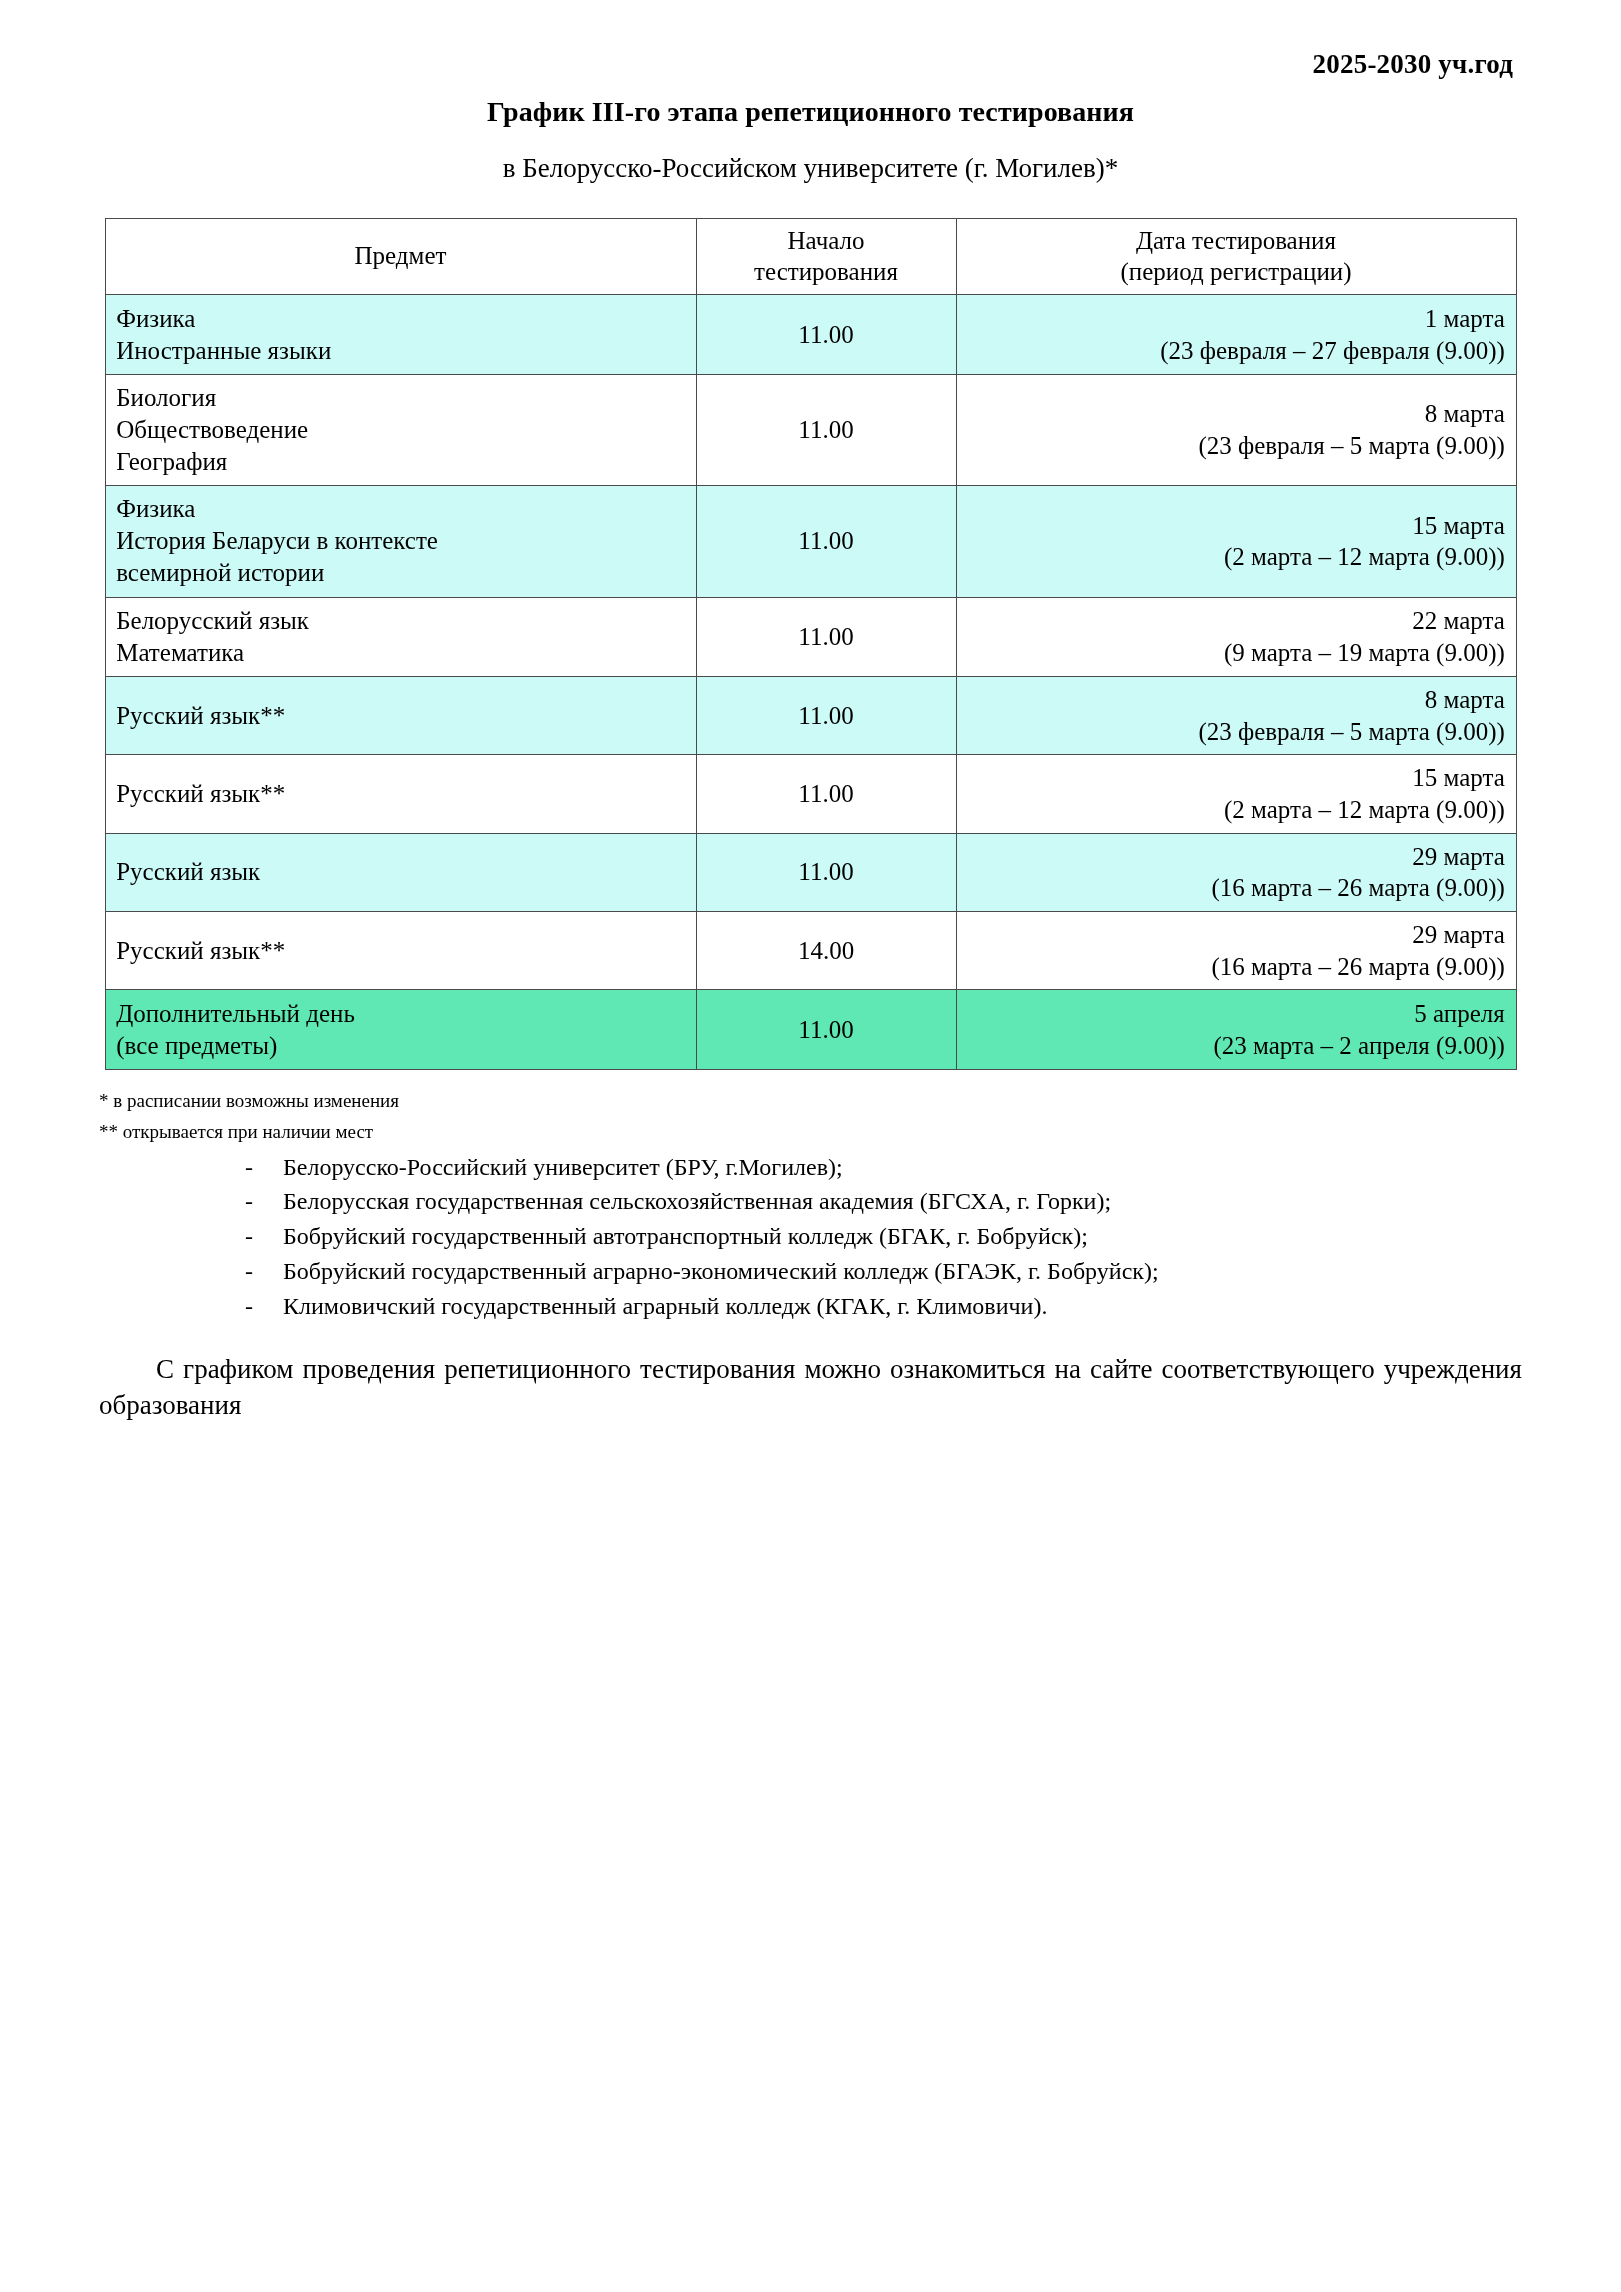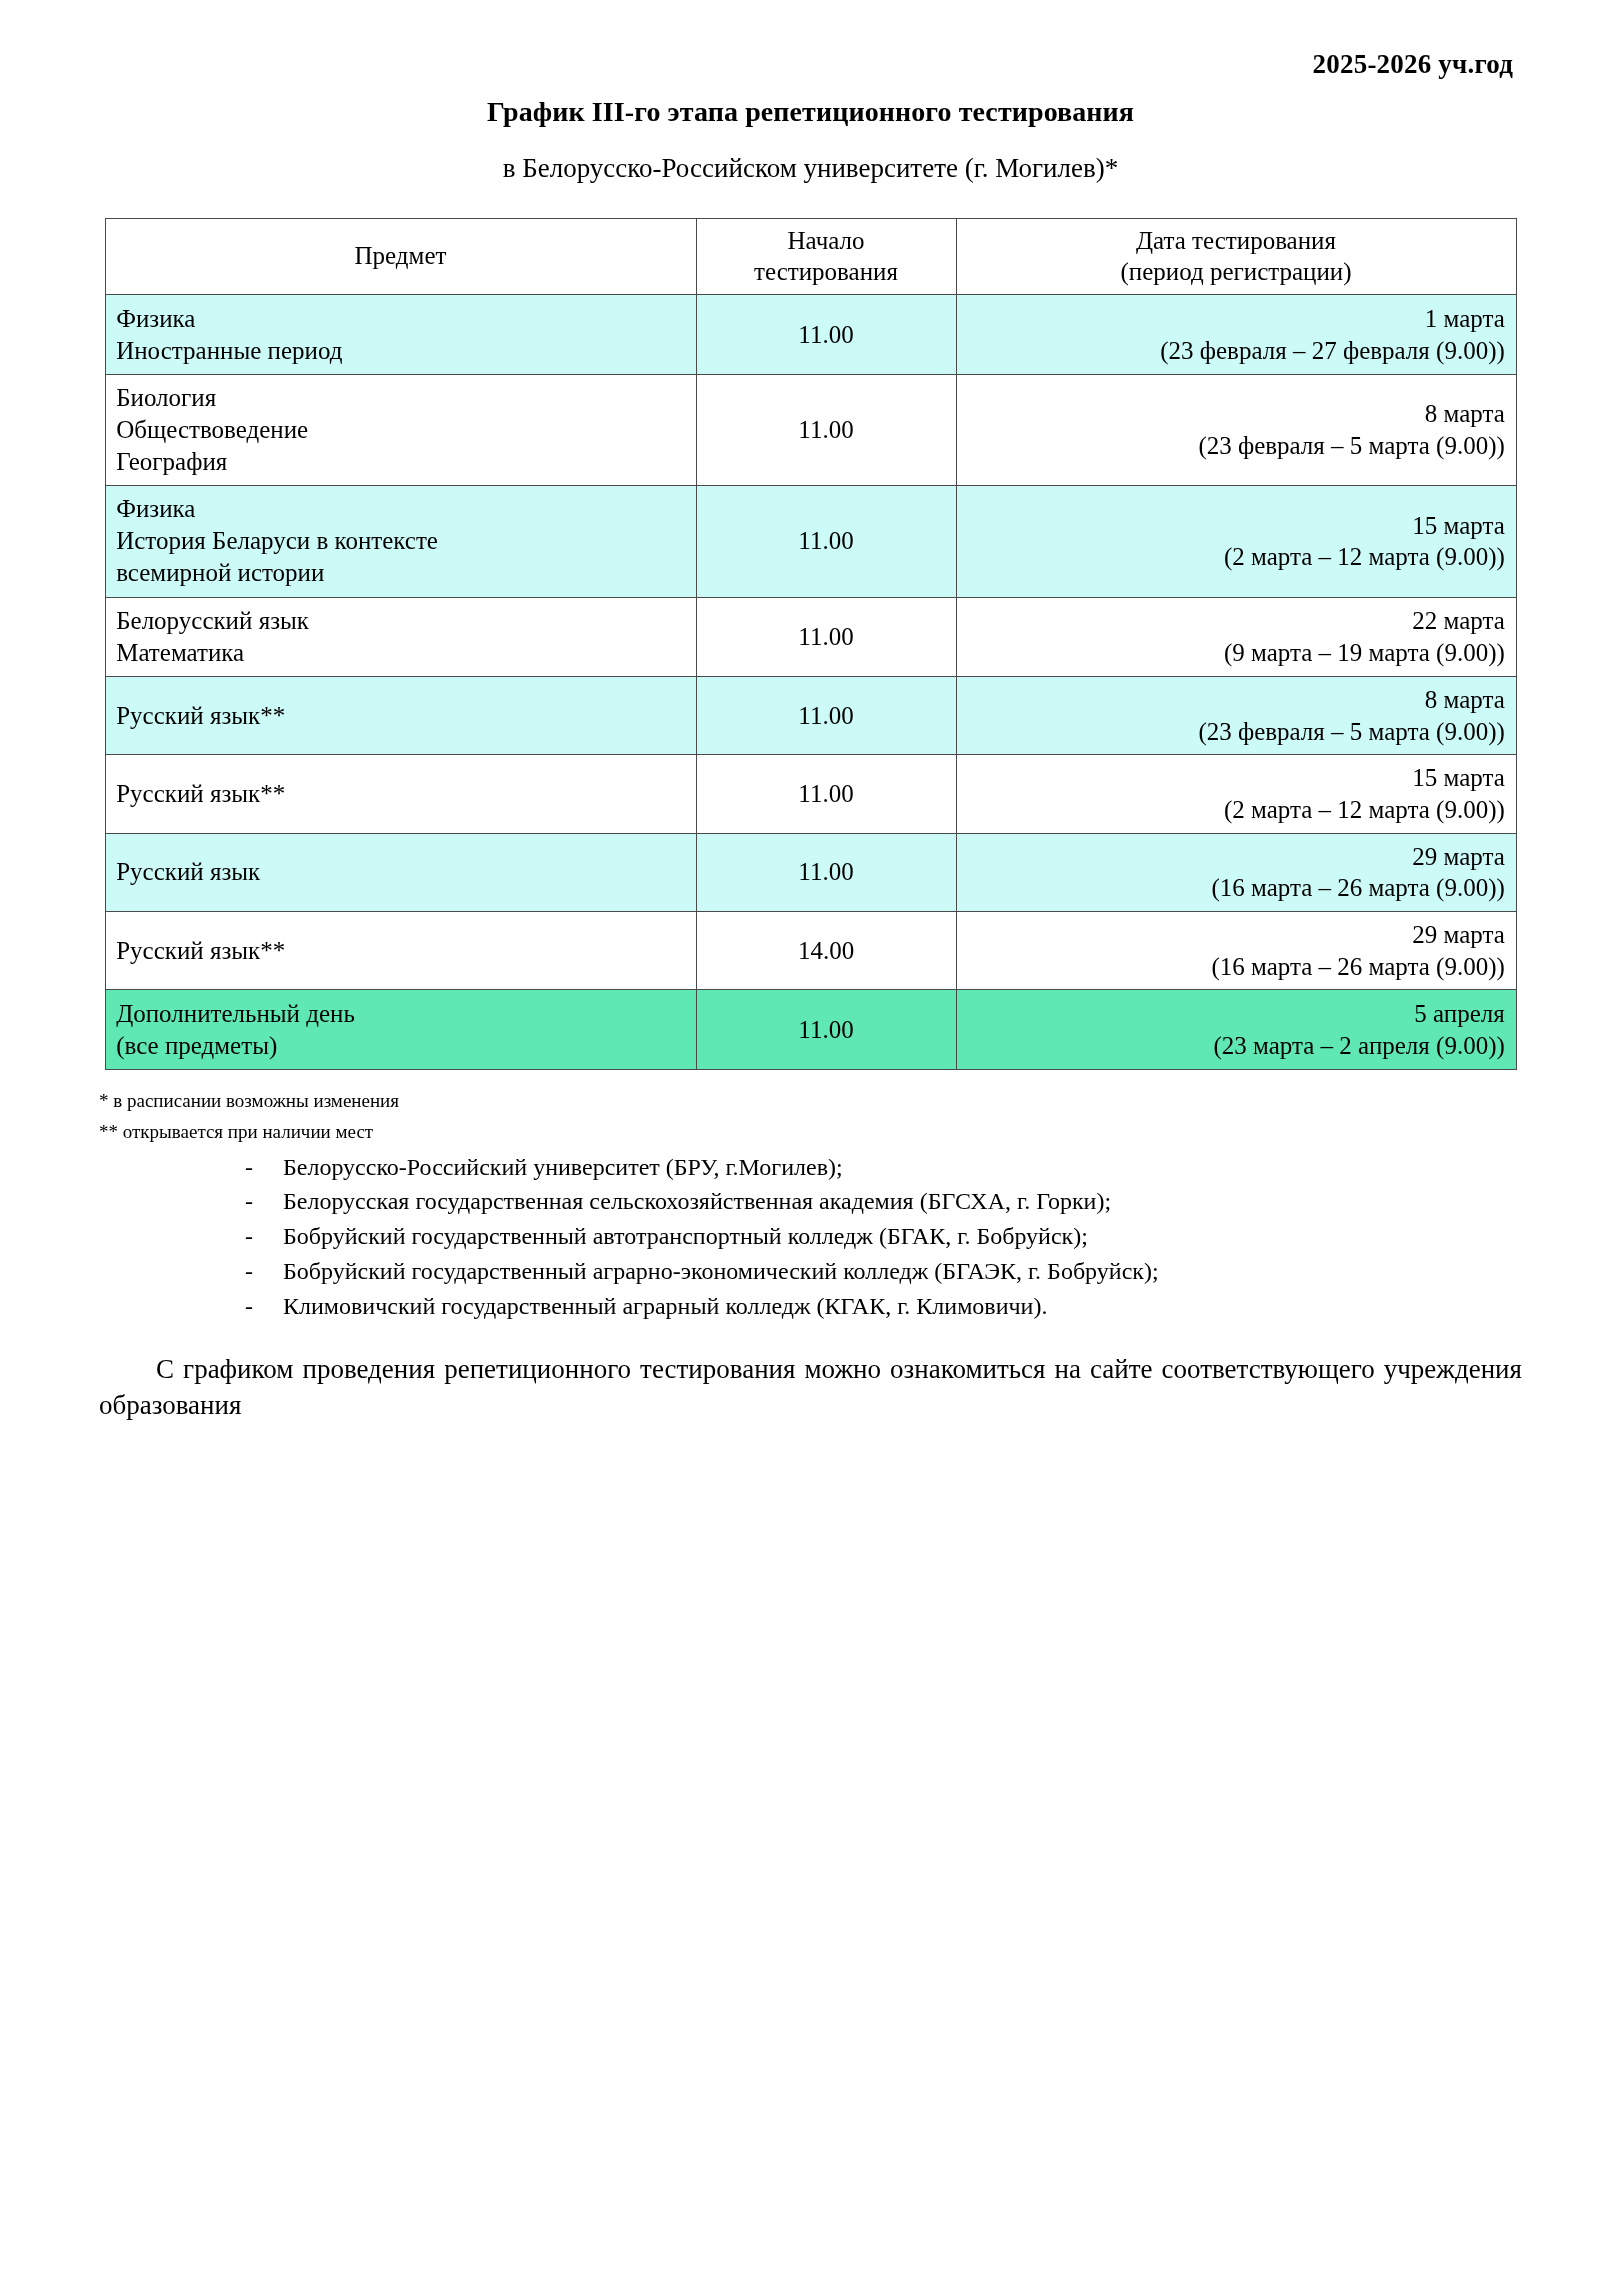--- a/index.html
+++ b/index.html
@@ -106,21 +106,21 @@
     position: absolute;
     left: -38px;
     top: 0;
   }
 </style>
 </head>
 <body>
 
 <div class="page">
 
-  <div class="year-line">2025-2026 уч.год</div>
+  <div class="year-line">2025-2030 уч.год</div>
 
   <div class="title-main">График III-го этапа репетиционного тестирования</div>
   <div class="title-sub">в Белорусско-Российском университете (г. Могилев)*</div>
 
   <table class="schedule">
     <colgroup>
       <col class="col-subject">
       <col class="col-start">
       <col class="col-date">
     </colgroup>
@@ -137,21 +137,21 @@
           <div>Дата тестирования</div>
           <div>(период регистрации)</div>
         </td>
       </tr>
     </thead>
     <tbody>
 
       <tr class="row-cyan">
         <td class="subject">
           <div>Физика</div>
-          <div>Иностранные период</div>
+          <div>Иностранные языки</div>
         </td>
         <td class="start">11.00</td>
         <td class="date">
           <div>1 марта</div>
           <div>(23 февраля – 27 февраля (9.00))</div>
         </td>
       </tr>
 
       <tr class="row-white">
         <td class="subject">

